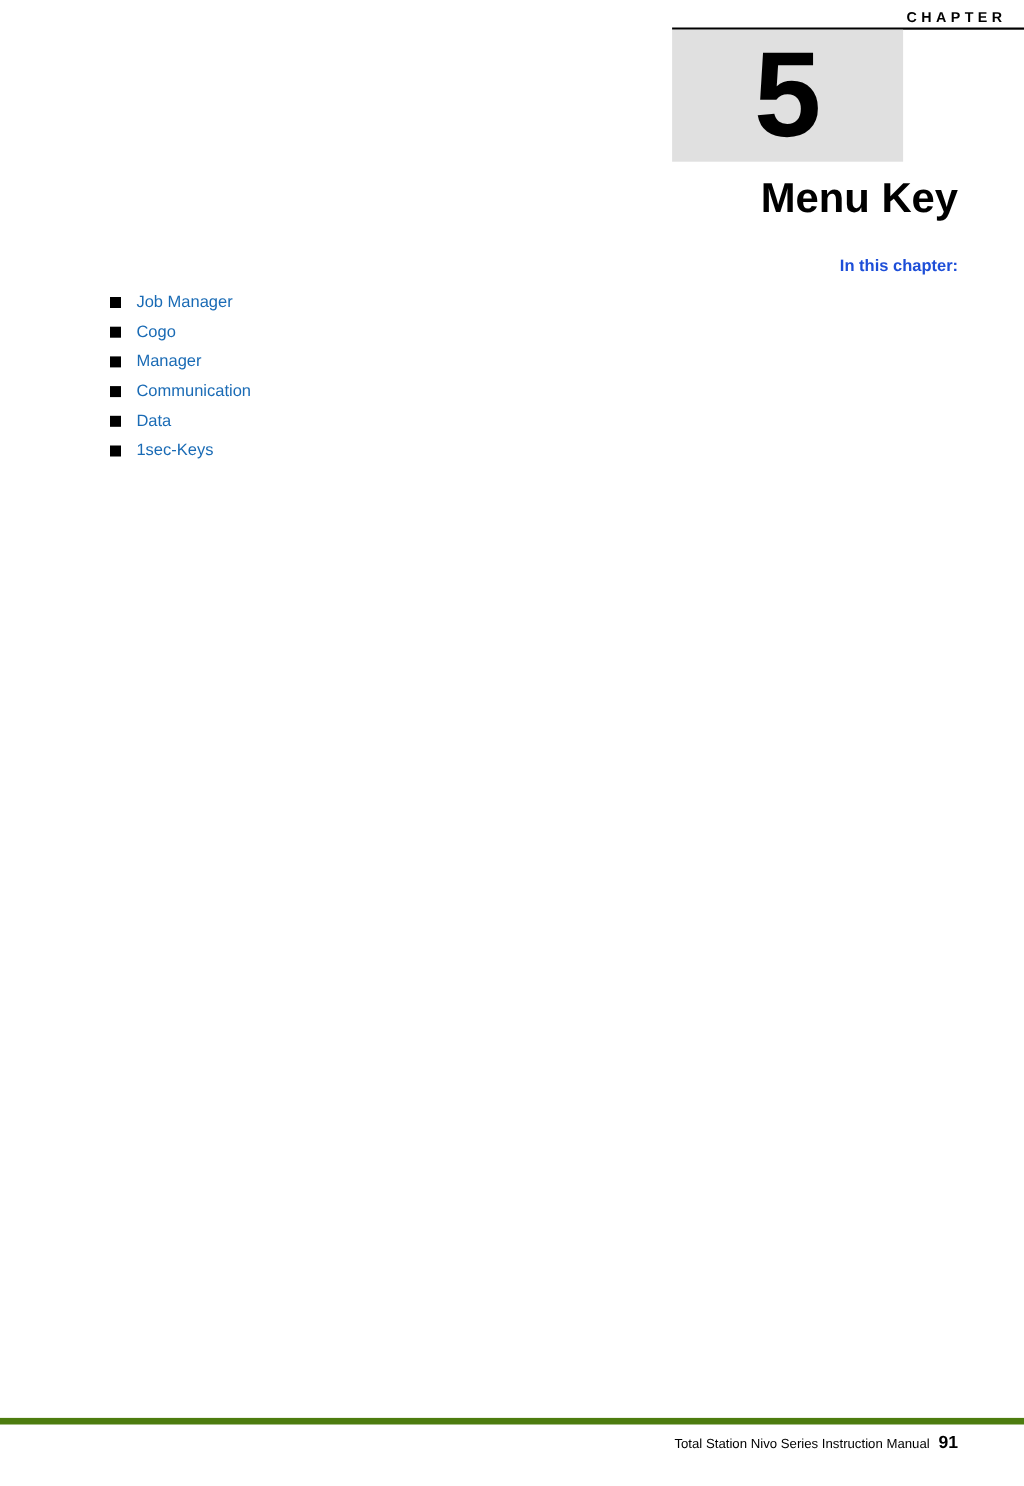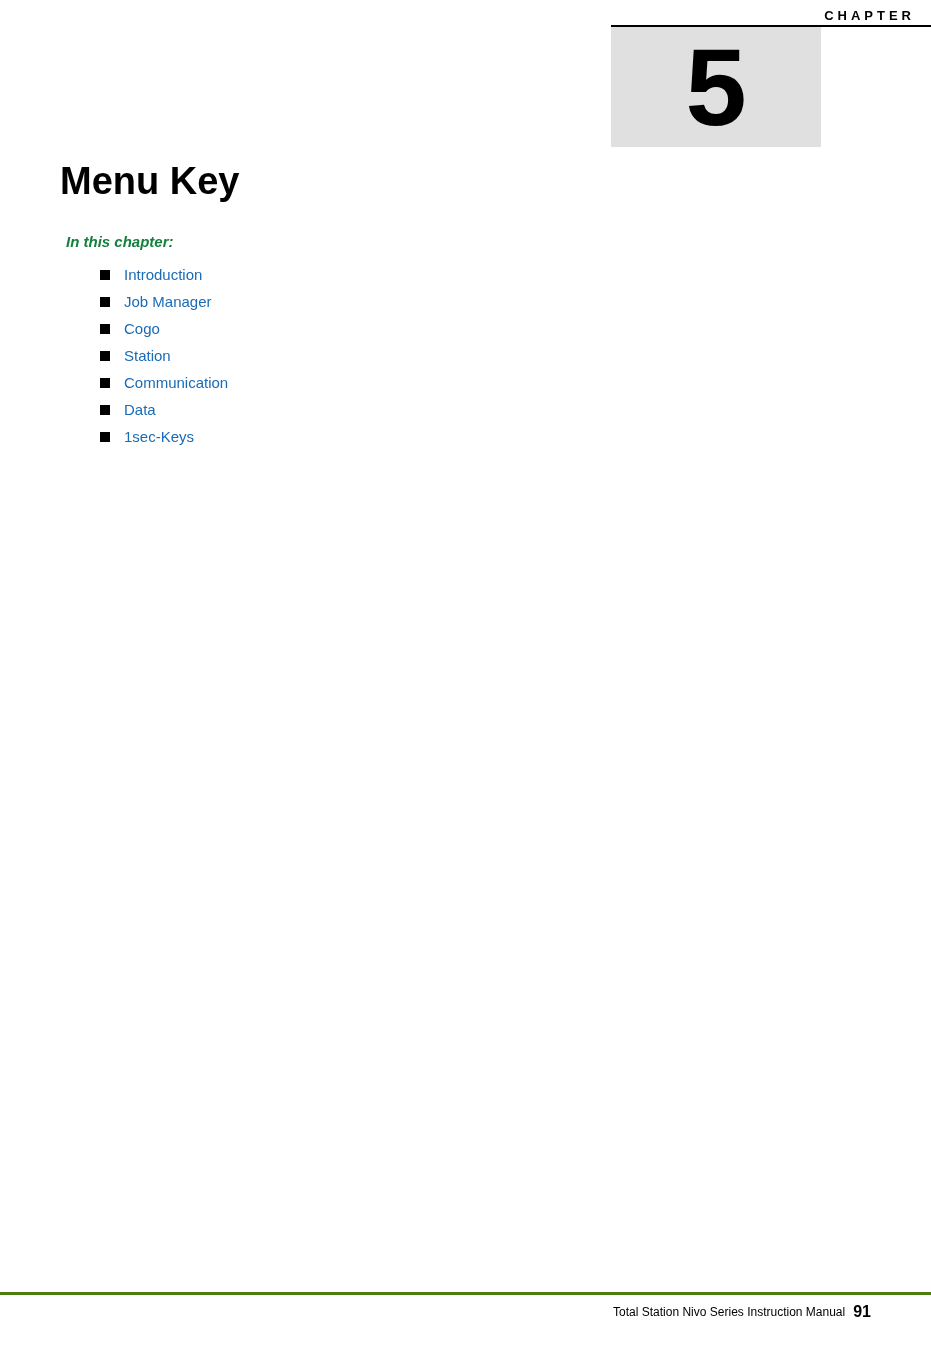--- a/index.html
+++ b/index.html
@@ -64,36 +64,36 @@
     .chapter-number {
       font-size: 110px;
       font-weight: bold;
       color: #000000;
       line-height: 1;
     }
 
     
     .main-content {
       padding: 160px 60px 60px 60px;
+      text-align: right;
     }
 
     .page-title {
       font-size: 38px;
       font-weight: bold;
       color: #000000;
       margin-bottom: 30px;
     }
 
     .in-this-chapter {
       font-size: 15px;
       font-weight: bold;
-      color: #15803d;
+      color: #1d4ed8;
       margin-bottom: 16px;
       margin-left: 6px;
-      font-style: italic;
     }
 
     .chapter-list {
       list-style: none;
       margin-left: 40px;
     }
 
     .chapter-list li {
       display: flex;
       align-items: center;
@@ -119,21 +119,21 @@
     
     .footer {
       position: absolute;
       bottom: 30px;
       left: 0;
       right: 0;
       display: flex;
       justify-content: flex-end;
       align-items: center;
       padding: 0 60px;
-      border-top: 3px solid #4d7c0f;
+      border-top: 6px solid #4d7c0f;
       padding-top: 8px;
     }
 
     .footer-text {
       font-size: 12px;
       color: #000000;
     }
 
     .footer-page {
       font-size: 16px;
@@ -154,35 +154,31 @@
     <span class="chapter-number">5</span>
   </div>
 </div>
 
 <div class="main-content">
   <h1 class="page-title">Menu Key</h1>
 
   <p class="in-this-chapter">In this chapter:</p>
 
   <ul class="chapter-list" id="toc-list">
-  <li>
-        <span class="bullet-icon"></span>
-        <a href="#">Introduction</a>
-      </li>
       <li>
         <span class="bullet-icon"></span>
         <a href="#">Job Manager</a>
       </li>
       <li>
         <span class="bullet-icon"></span>
         <a href="#">Cogo</a>
       </li>
       <li>
         <span class="bullet-icon"></span>
-        <a href="#">Station</a>
+        <a href="#">Manager</a>
       </li>
       <li>
         <span class="bullet-icon"></span>
         <a href="#">Communication</a>
       </li>
       <li>
         <span class="bullet-icon"></span>
         <a href="#">Data</a>
       </li>
       <li>

